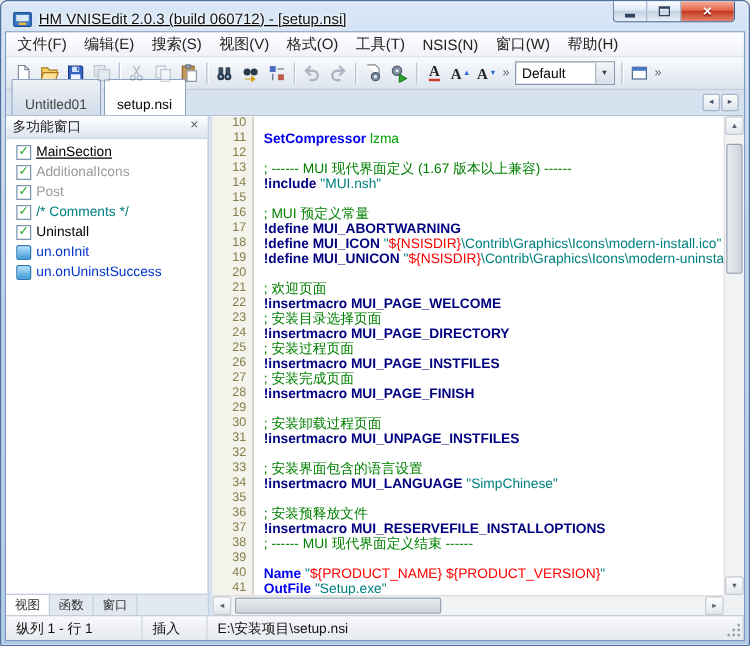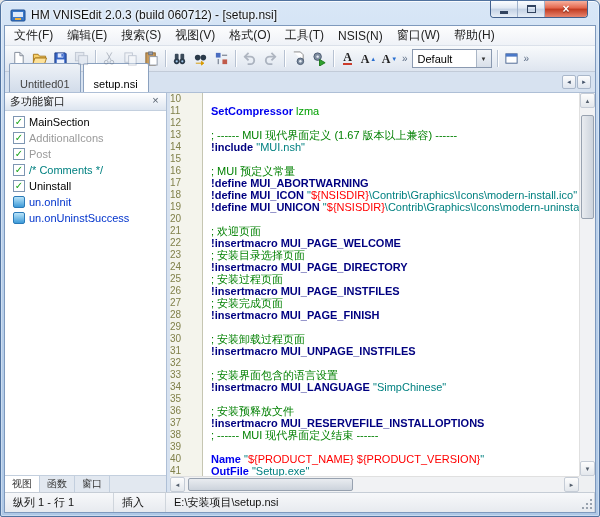--- a/index.html
+++ b/index.html
@@ -2,21 +2,21 @@
 <html><head>
 <meta charset="utf-8">
 <style>
   *{box-sizing:border-box;margin:0;padding:0;font-family:"Liberation Sans","DejaVu Sans",sans-serif;}
   html,body{background:#e6e6e6;}
   .window{width:600px;height:517px;display:flex;flex-direction:column;
     background:linear-gradient(180deg,#d9e7f7,#bcd2ec 35%,#aec8e6);
     border:1px solid #50729f;border-radius:6px 6px 2px 2px;padding:0 3px 3px;
     box-shadow:inset 0 1px 0 rgba(255,255,255,.75),inset 0 0 0 1px rgba(255,255,255,.35);}
   
-  .titlebar{height:24px;display:flex;align-items:center;gap:5px;padding:3px 4px 0 6px;position:relative;}
+  .titlebar{height:24px;display:flex;align-items:center;gap:5px;padding:3px 4px 0 6px;position:relative;text-decoration:underline;}
   .appicon{width:16px;height:16px;display:inline-flex;}
   .title{font-size:12px;color:#111;text-shadow:0 0 3px #fff,0 0 3px #fff;white-space:nowrap;}
   .winbtns{position:absolute;top:0;right:8px;display:flex;height:17px;border:1px solid #42608d;border-top:none;
     border-radius:0 0 4px 4px;overflow:hidden;}
   .wbtn{width:27px;display:flex;align-items:center;justify-content:center;
     background:linear-gradient(#fbfdff,#dfe8f3 45%,#c3d1e4 50%,#e7eef7);border-right:1px solid #9fb2cc;cursor:default;}
   .wbtn.close{width:42px;border-right:none;color:#fff;font-weight:bold;font-size:12px;
     background:linear-gradient(#f6b09e,#e2644a 45%,#c03a20 50%,#e8846e);text-shadow:0 1px 1px #7a1d0d;}
   .gmin{width:8px;height:3px;background:#31435f;margin-top:7px;}
   .gmax{width:9px;height:8px;border:1px solid #31435f;border-top:2px solid #31435f;background:transparent;}
@@ -66,21 +66,21 @@
   .btab{padding:0 7px;display:flex;align-items:center;border-right:1px solid #c3cfde;color:#333;}
   .btab.active{background:#fff;}
   .splitter{width:3px;background:#d7e2f0;}
   
   .editor{flex:1;display:grid;grid-template-columns:1fr 16px;grid-template-rows:1fr 16px;min-width:0;background:#fff;}
   .codearea{grid-column:1;grid-row:1;position:relative;overflow:hidden;
     font-family:"DejaVu Sans Mono","Liberation Mono",monospace;font-size:11px;line-height:12px;}
   .gutterbg{position:absolute;left:0;top:0;bottom:0;width:33px;background:#f4f4ec;border-right:1px solid #c6c6b2;}
   .lines{position:relative;}
   .cl{display:flex;height:12px;white-space:pre;}
-  .ln{width:33px;min-width:33px;text-align:left;padding-right:6px;color:#80804a;font-size:10px;}
+  .ln{width:33px;min-width:33px;text-align:right;padding-right:6px;color:#80804a;font-size:10px;}
   .ct{padding-left:8px;}
   .kw{color:#0000ee;font-weight:bold;}
   .dir{color:#000080;font-weight:bold;}
   .cm{color:#008000;}
   .str{color:#008080;}
   .var{color:#ff0000;}
   .opt{color:#00a000;}
   .pl{color:#000;}
   
   .vscroll{grid-column:2;grid-row:1;position:relative;background:#f1f2f4;border-left:1px solid #e0e0e0;}
@@ -281,21 +281,21 @@
 
     <div class="content">
       <div class="sidepanel">
         <div class="sphead">
           <span>多功能窗口</span>
           <span class="spclose">×</span>
         </div>
         <div class="tree">
             <div class="titem">
               <span class="cbx">✓</span>
-              <span class="tlabel" style="color: rgb(0, 0, 0);">MainSection</span>
+              <span class="tlabel" style="color: rgb(0, 0, 0); text-decoration: underline;">MainSection</span>
             </div>
             <div class="titem">
               <span class="cbx">✓</span>
               <span class="tlabel" style="color: rgb(154, 154, 154);">AdditionalIcons</span>
             </div>
             <div class="titem">
               <span class="cbx">✓</span>
               <span class="tlabel" style="color: rgb(154, 154, 154);">Post</span>
             </div>
             <div class="titem">

